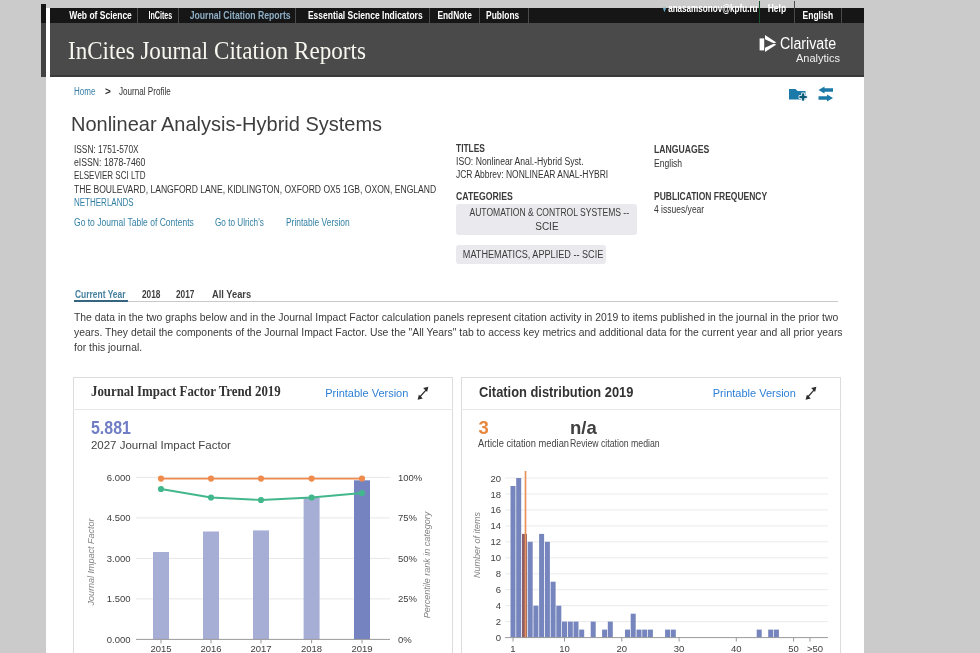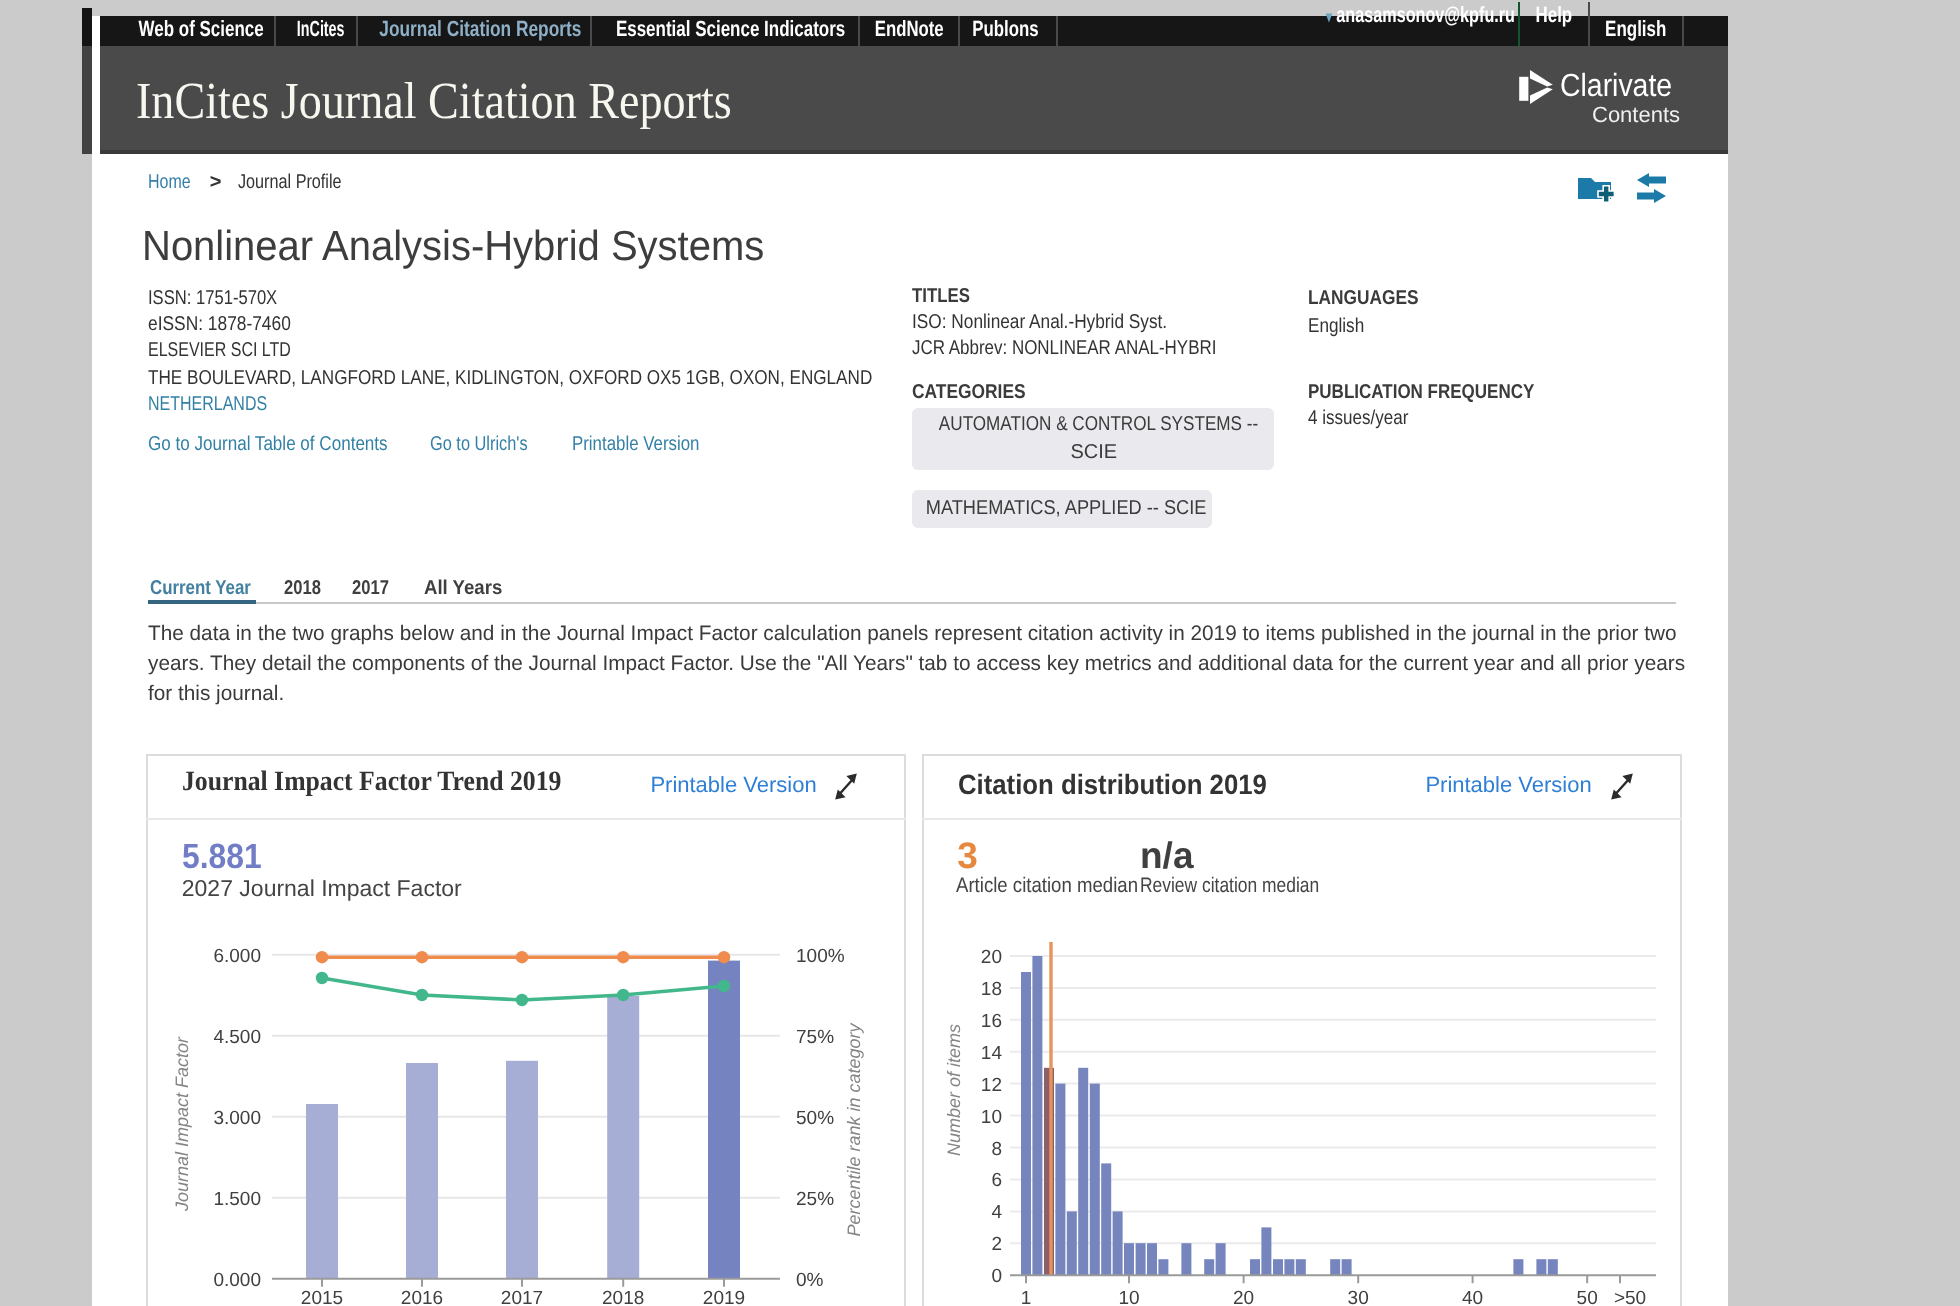--- a/index.html
+++ b/index.html
@@ -27,21 +27,21 @@
     </div>
   </div>
 <div class="abs" style="left:50px;top:23px;width:814px;height:54px;background:#4a4a4a;border-bottom:2px solid #3a3a3a;"></div>
 <div class="abs" style="left:68px;top:37.5px;font-size:26px;line-height:26px;color:#f7f6ef;font-family:'Liberation Serif', serif;white-space:nowrap;"><span style="display:inline-block;white-space:nowrap;transform:scaleX(0.887);transform-origin:0 50%;">InCites Journal Citation Reports</span></div>
 <svg class="abs" style="left:758px;top:34px;" width="22" height="20" xmlns="http://www.w3.org/2000/svg">
   <rect x="1.6" y="4.4" width="4.6" height="12" fill="#fff"></rect>
   <path d="M7 1 L18.4 8.4 L15.6 9.3 L7 5.2 Z" fill="#fff"></path>
   <path d="M7 18 L18.4 10.6 L15.6 9.7 L7 13.8 Z" fill="#fff"></path>
 </svg>
 <div class="abs" style="left:780px;top:36.4px;font-size:16px;line-height:16px;color:#fff;font-weight:normal;white-space:nowrap;"><span style="display:inline-block;white-space:nowrap;transform:scaleX(0.888);transform-origin:0 50%;">Clarivate</span></div>
-<div class="abs" style="left:796px;top:53.4px;font-size:11px;line-height:11px;color:#f0f0f0;white-space:nowrap;">Contents</div>
+<div class="abs" style="left:796px;top:53.4px;font-size:11px;line-height:11px;color:#f0f0f0;white-space:nowrap;">Analytics</div>
 <div class="abs" style="left:74.3px;top:87.2px;font-size:10px;line-height:10px;color:#367fa9;font-weight:normal;font-family:'Liberation Sans', sans-serif;letter-spacing:0px;white-space:nowrap;"><span style="display:inline-block;white-space:nowrap;transform:scaleX(0.801);transform-origin:0 50%;">Home</span></div>
 <div class="abs" style="left:104.9px;top:87.2px;font-size:10px;line-height:10px;color:#333;font-weight:bold;font-family:'Liberation Sans', sans-serif;letter-spacing:0px;white-space:nowrap;">&gt;</div>
 <div class="abs" style="left:119.2px;top:87.2px;font-size:10px;line-height:10px;color:#333;font-weight:normal;font-family:'Liberation Sans', sans-serif;letter-spacing:0px;white-space:nowrap;"><span style="display:inline-block;white-space:nowrap;transform:scaleX(0.81);transform-origin:0 50%;">Journal Profile</span></div>
 <svg class="abs" style="left:789px;top:86px;" width="50" height="17" xmlns="http://www.w3.org/2000/svg">
   <path d="M0 3 L6.5 3 L8.5 5 L16.5 5 L16.5 13.5 L0 13.5 Z" fill="#1c7aa8"></path>
   <path d="M10 9.5 h2.6 v-2.6 h3 v2.6 h2.6 v3 h-2.6 v2.6 h-3 v-2.6 h-2.6 Z" fill="#0e5d77" stroke="#fff" stroke-width="0.8"></path>
   <path d="M29.5 4 L35.5 0.5 L35.5 2.3 L44 2.3 L44 5.7 L35.5 5.7 L35.5 7.5 Z" fill="#1c7aa8"></path>
   <path d="M44 12 L38 8.5 L38 10.3 L29.5 10.3 L29.5 13.7 L38 13.7 L38 15.5 Z" fill="#1c7aa8"></path>
 </svg>
 <div class="abs" style="left:71.4px;top:113.3px;font-size:21px;line-height:21px;color:#3d3d3d;font-weight:normal;font-family:'Liberation Sans', sans-serif;letter-spacing:0px;white-space:nowrap;"><span style="display:inline-block;white-space:nowrap;transform:scaleX(0.952);transform-origin:0 50%;">Nonlinear Analysis-Hybrid Systems</span></div>

